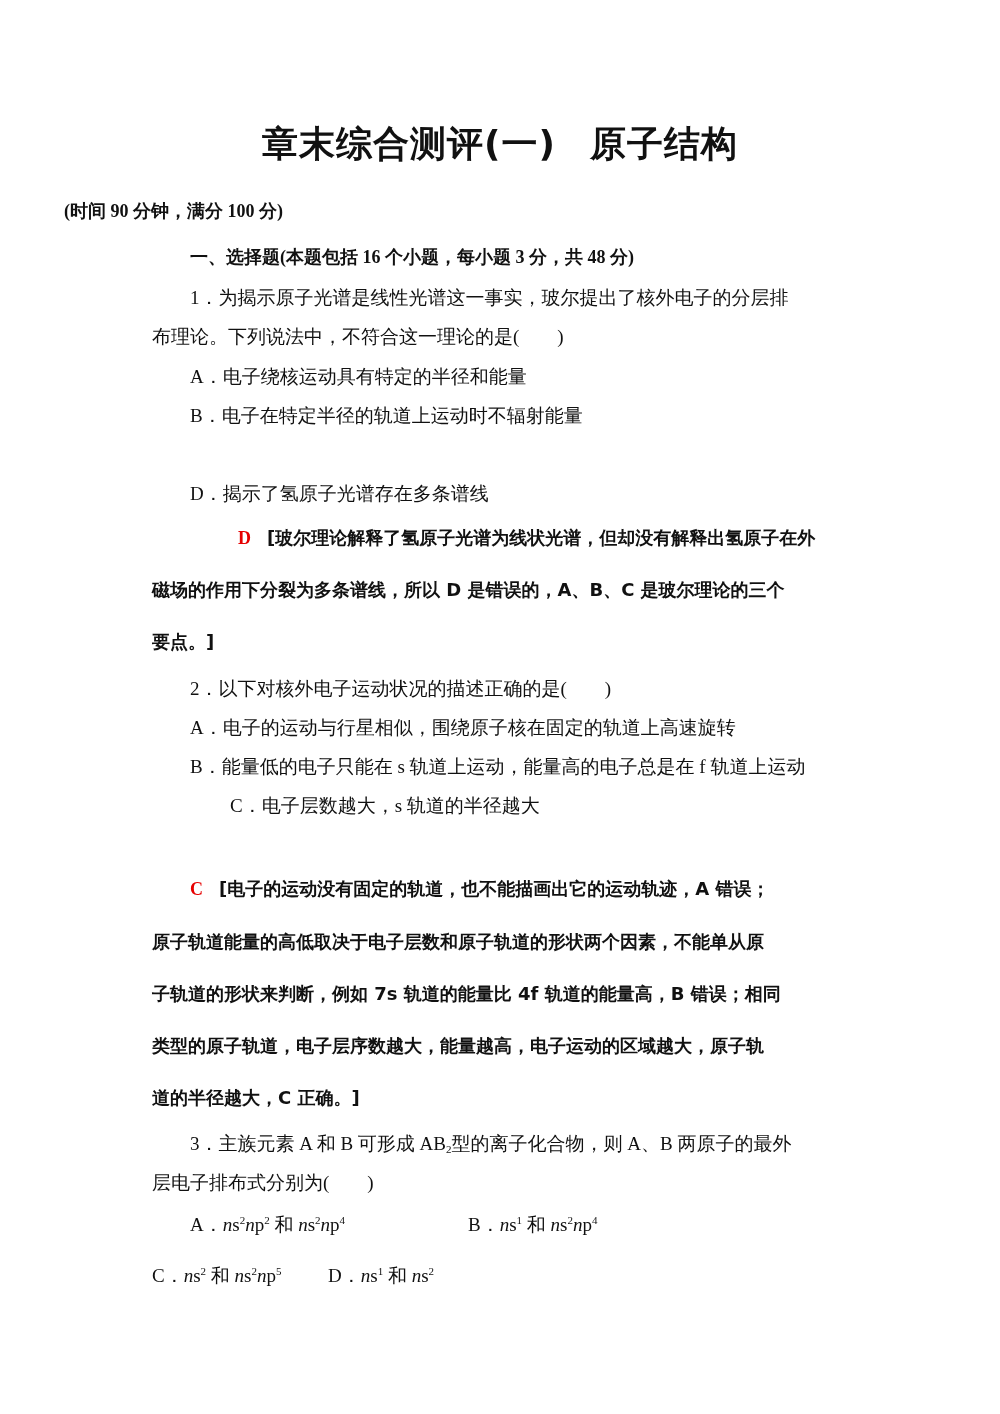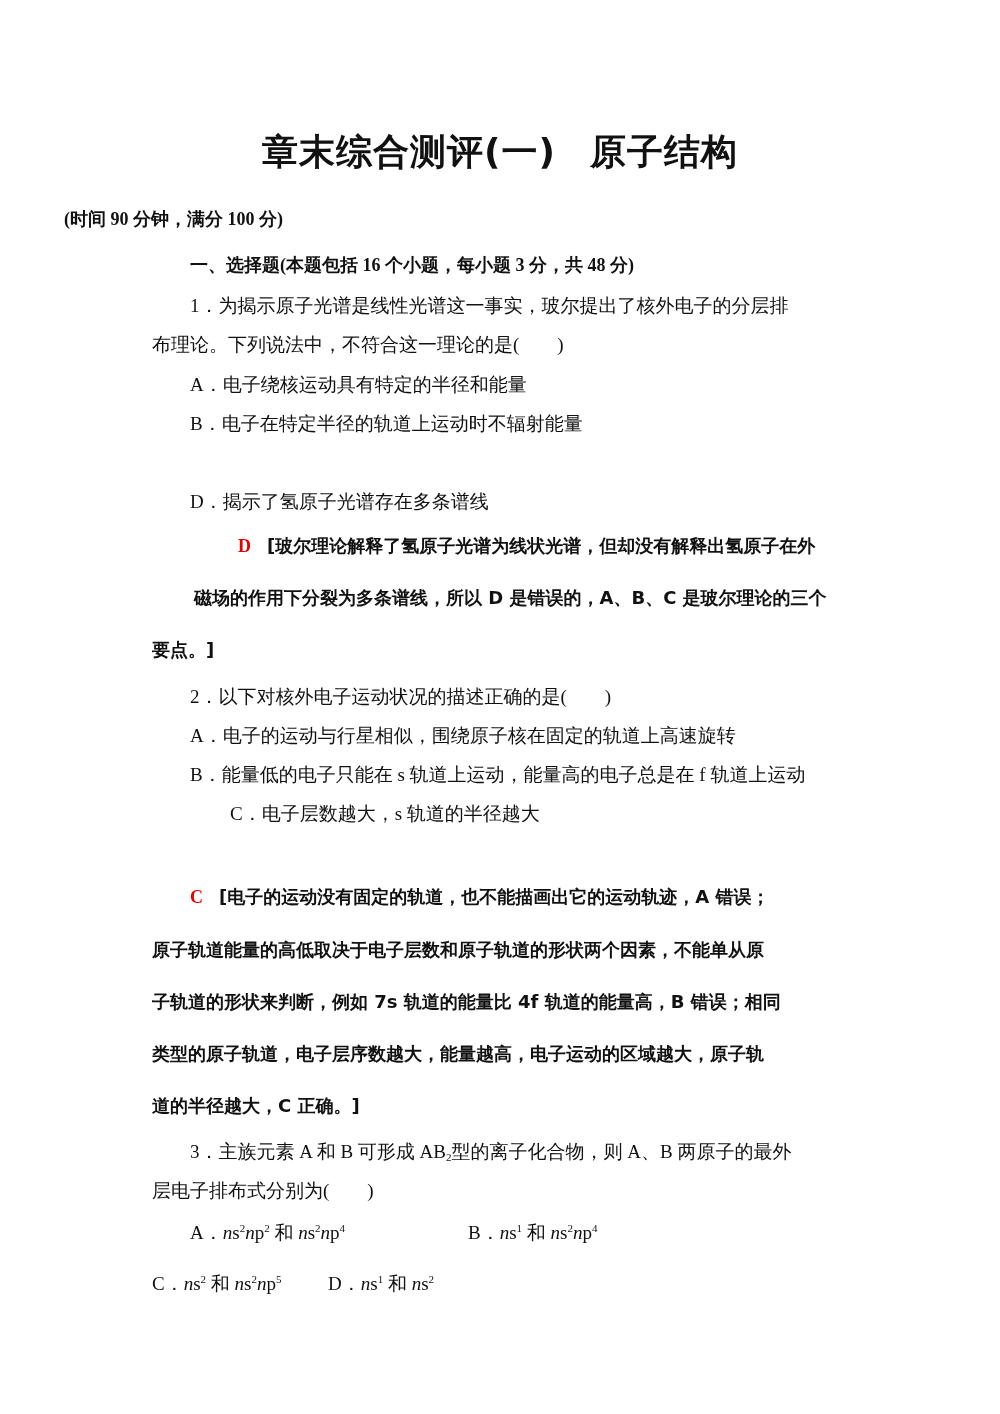--- a/index.html
+++ b/index.html
@@ -1,18 +1,18 @@
 <!DOCTYPE html>
 <html><head>
 <meta charset="utf-8">
 <style>
   html, body { margin: 0; padding: 0; background: #ffffff; }
   body { width: 1000px; height: 1414px; position: relative; overflow: hidden;
          font-family: "Liberation Serif", "DejaVu Serif", serif; color: #111; }
-  .page { position: absolute; left: 0; top: 8px; width: 1000px; height: 1014px; }
+  .page { position: absolute; left: 0; top: 0; width: 1000px; height: 1014px; }
   .title { position: absolute; top: 120px; left: 0; width: 1000px; text-align: center;
            font-family: "DejaVu Sans", "Liberation Sans", sans-serif; font-weight: bold;
            font-size: 36px; letter-spacing: 1px; }
   .title .gap { display: inline-block; width: 34px; }
   .subtitle { position: absolute; top: 199px; left: 0; width: 1000px; text-align: left; padding-left: 40px; box-sizing: border-box;
               font-weight: bold; font-size: 18px; margin-left: 24px; }
   .line { position: absolute; font-size: 19px; white-space: nowrap; line-height: 1; }
   .ind { left: 190px; }
   .flush { left: 152px; }
   .bold { font-weight: bold; }
@@ -39,21 +39,21 @@
 
   <div class="line ind" style="top:288px;">1．为揭示原子光谱是线性光谱这一事实，玻尔提出了核外电子的分层排</div>
   <div class="line flush" style="top:327px;">布理论。下列说法中，不符合这一理论的是(　　)</div>
   <div class="line ind" style="top:367px;">A．电子绕核运动具有特定的半径和能量</div>
   <div class="line ind" style="top:406px;">B．电子在特定半径的轨道上运动时不辐射能量</div>
   <div class="line ind" style="top:484px;">D．揭示了氢原子光谱存在多条谱线</div>
 
   <div class="line ind ans" style="top:529px;margin-left:48px;">
     <span class="ansletter">D</span><span>[玻尔理论解释了氢原子光谱为线状光谱，但却没有解释出氢原子在外</span>
   </div>
-  <div class="line flush ans" style="top:581px;margin-left:42px;">磁场的作用下分裂为多条谱线，所以 D 是错误的，A、B、C 是玻尔理论的三个</div>
+  <div class="line flush ans" style="top:581px;">磁场的作用下分裂为多条谱线，所以 D 是错误的，A、B、C 是玻尔理论的三个</div>
   <div class="line flush ans" style="top:633px;">要点。]</div>
 
   <div class="line ind" style="top:679px;">2．以下对核外电子运动状况的描述正确的是(　　)</div>
   <div class="line ind" style="top:718px;">A．电子的运动与行星相似，围绕原子核在固定的轨道上高速旋转</div>
   <div class="line ind" style="top:757px;">B．能量低的电子只能在 s 轨道上运动，能量高的电子总是在 f 轨道上运动</div>
   <div class="line ind" style="top:796px;margin-left:40px;">C．电子层数越大，s 轨道的半径越大</div>
 
   <div class="line ind ans" style="top:880px;">
     <span class="ansletter">C</span><span>[电子的运动没有固定的轨道，也不能描画出它的运动轨迹，A 错误；</span>
   </div>

